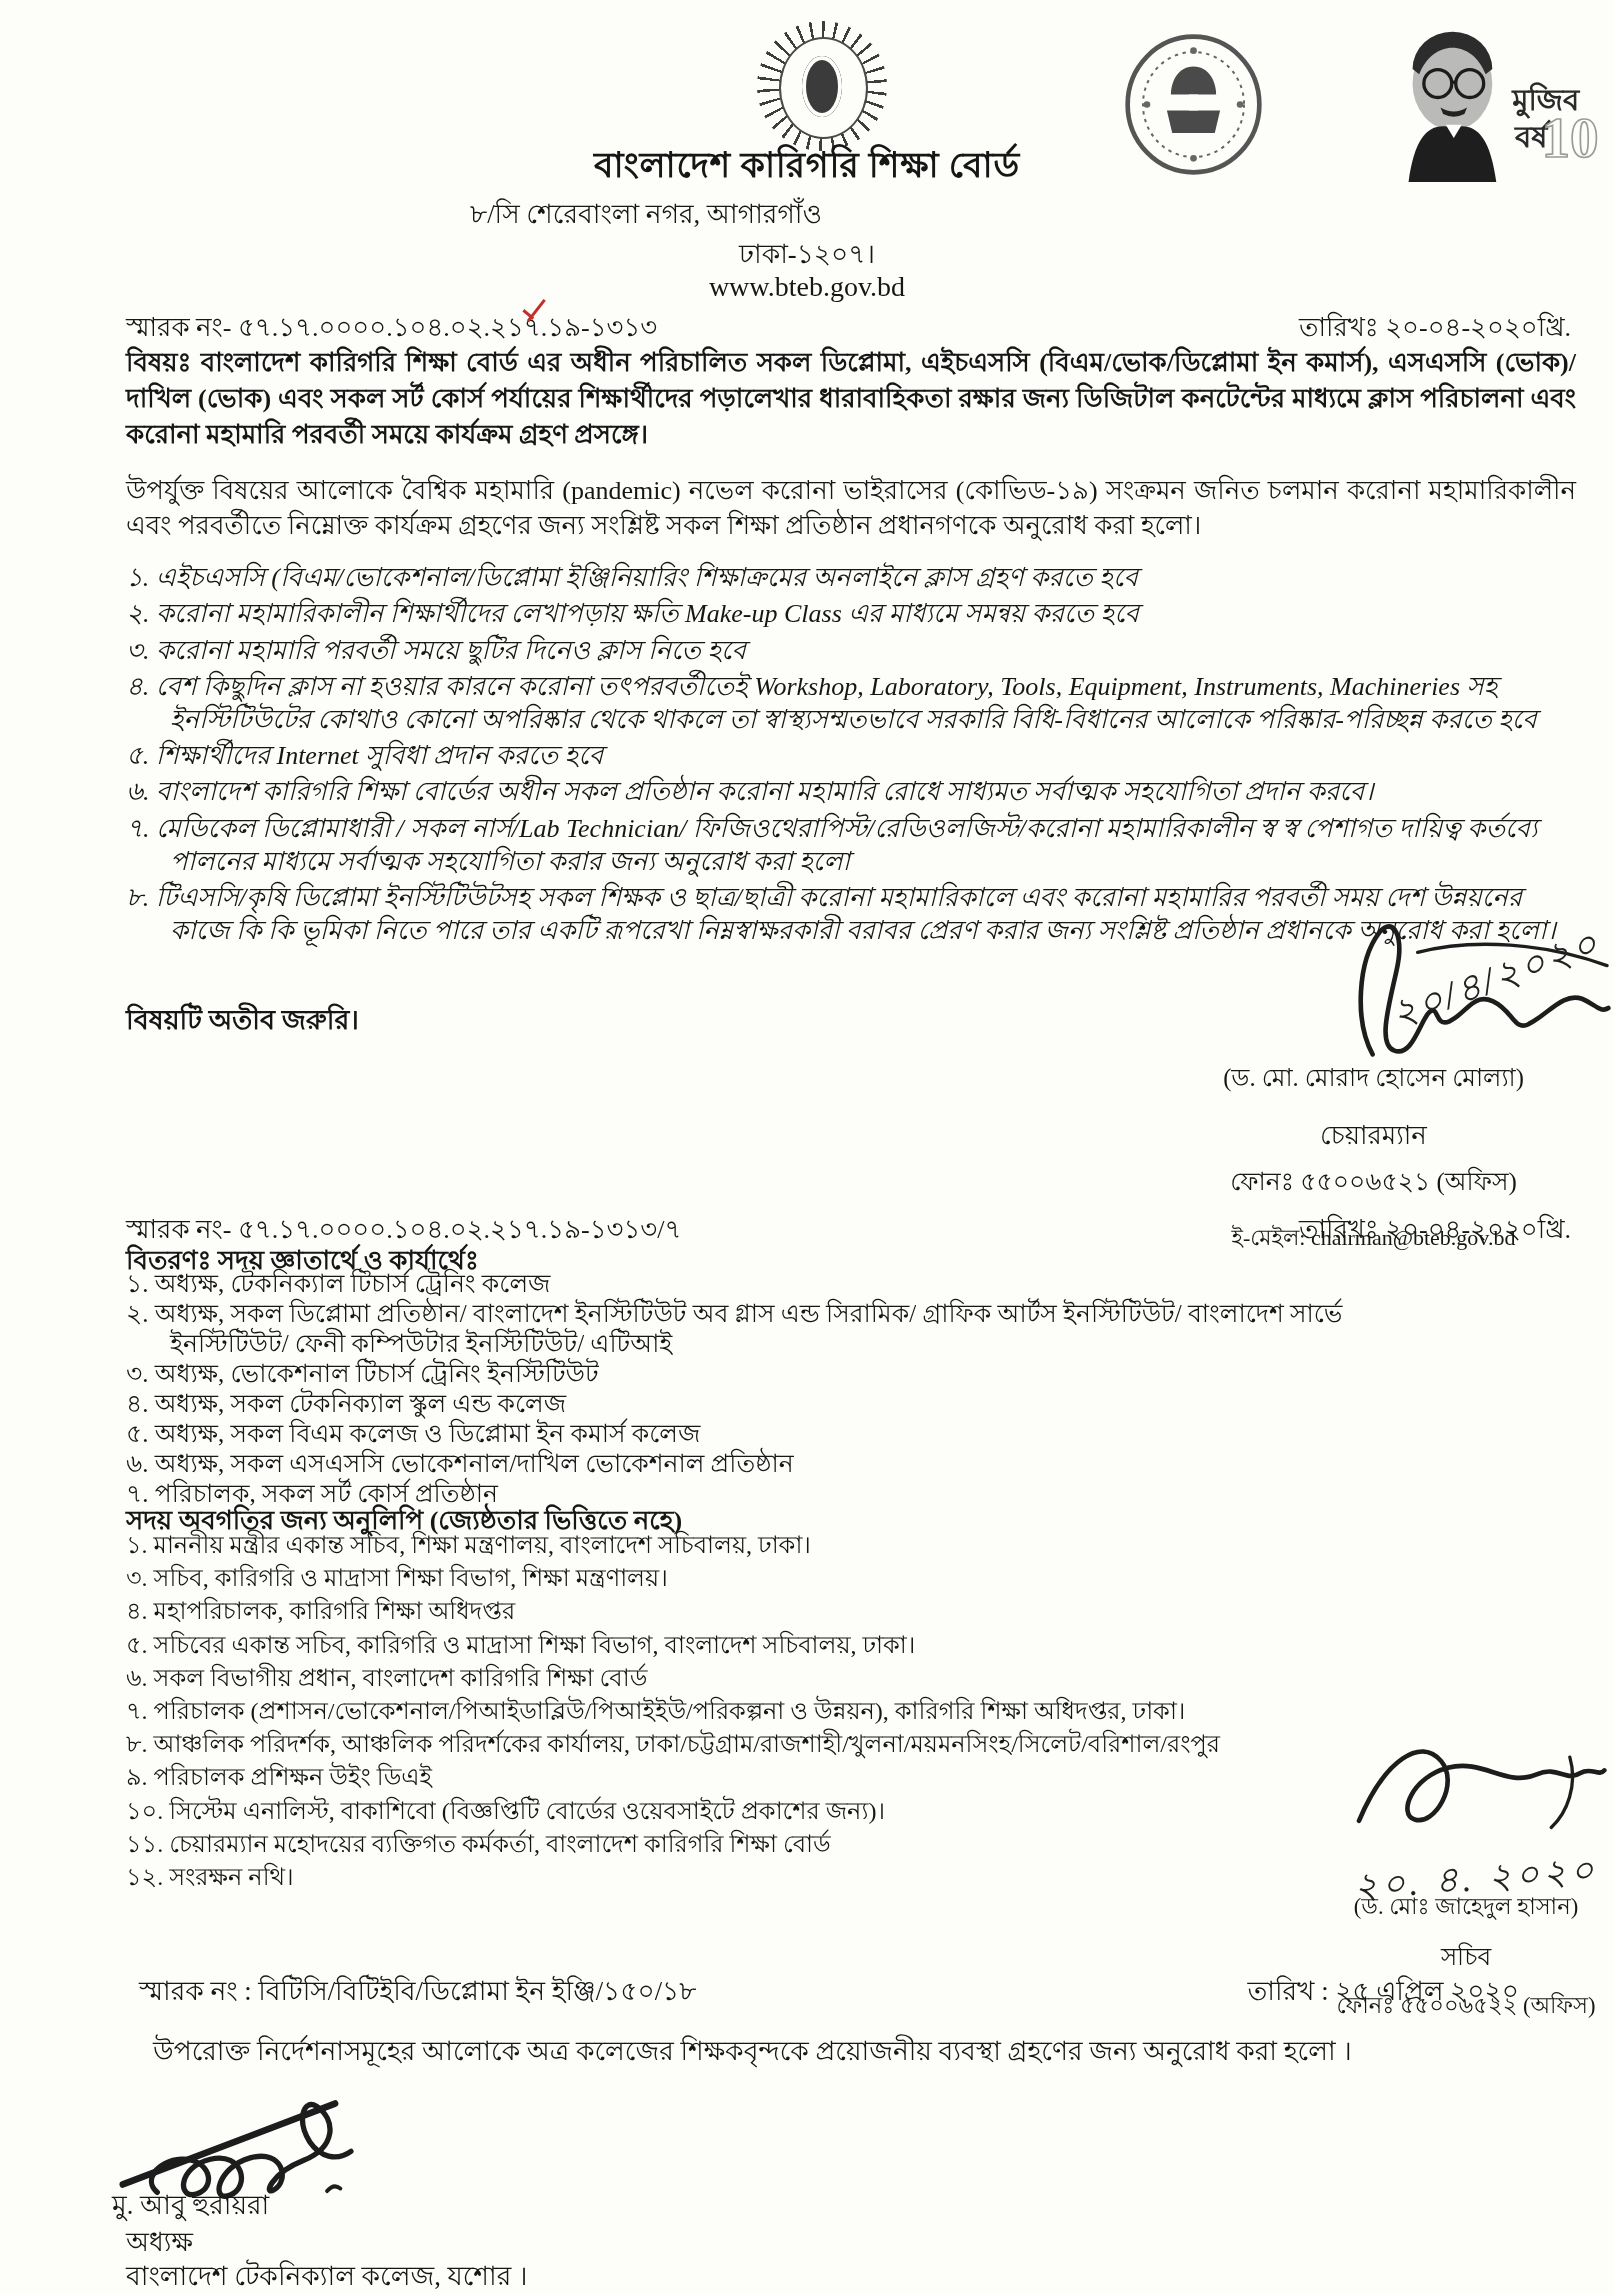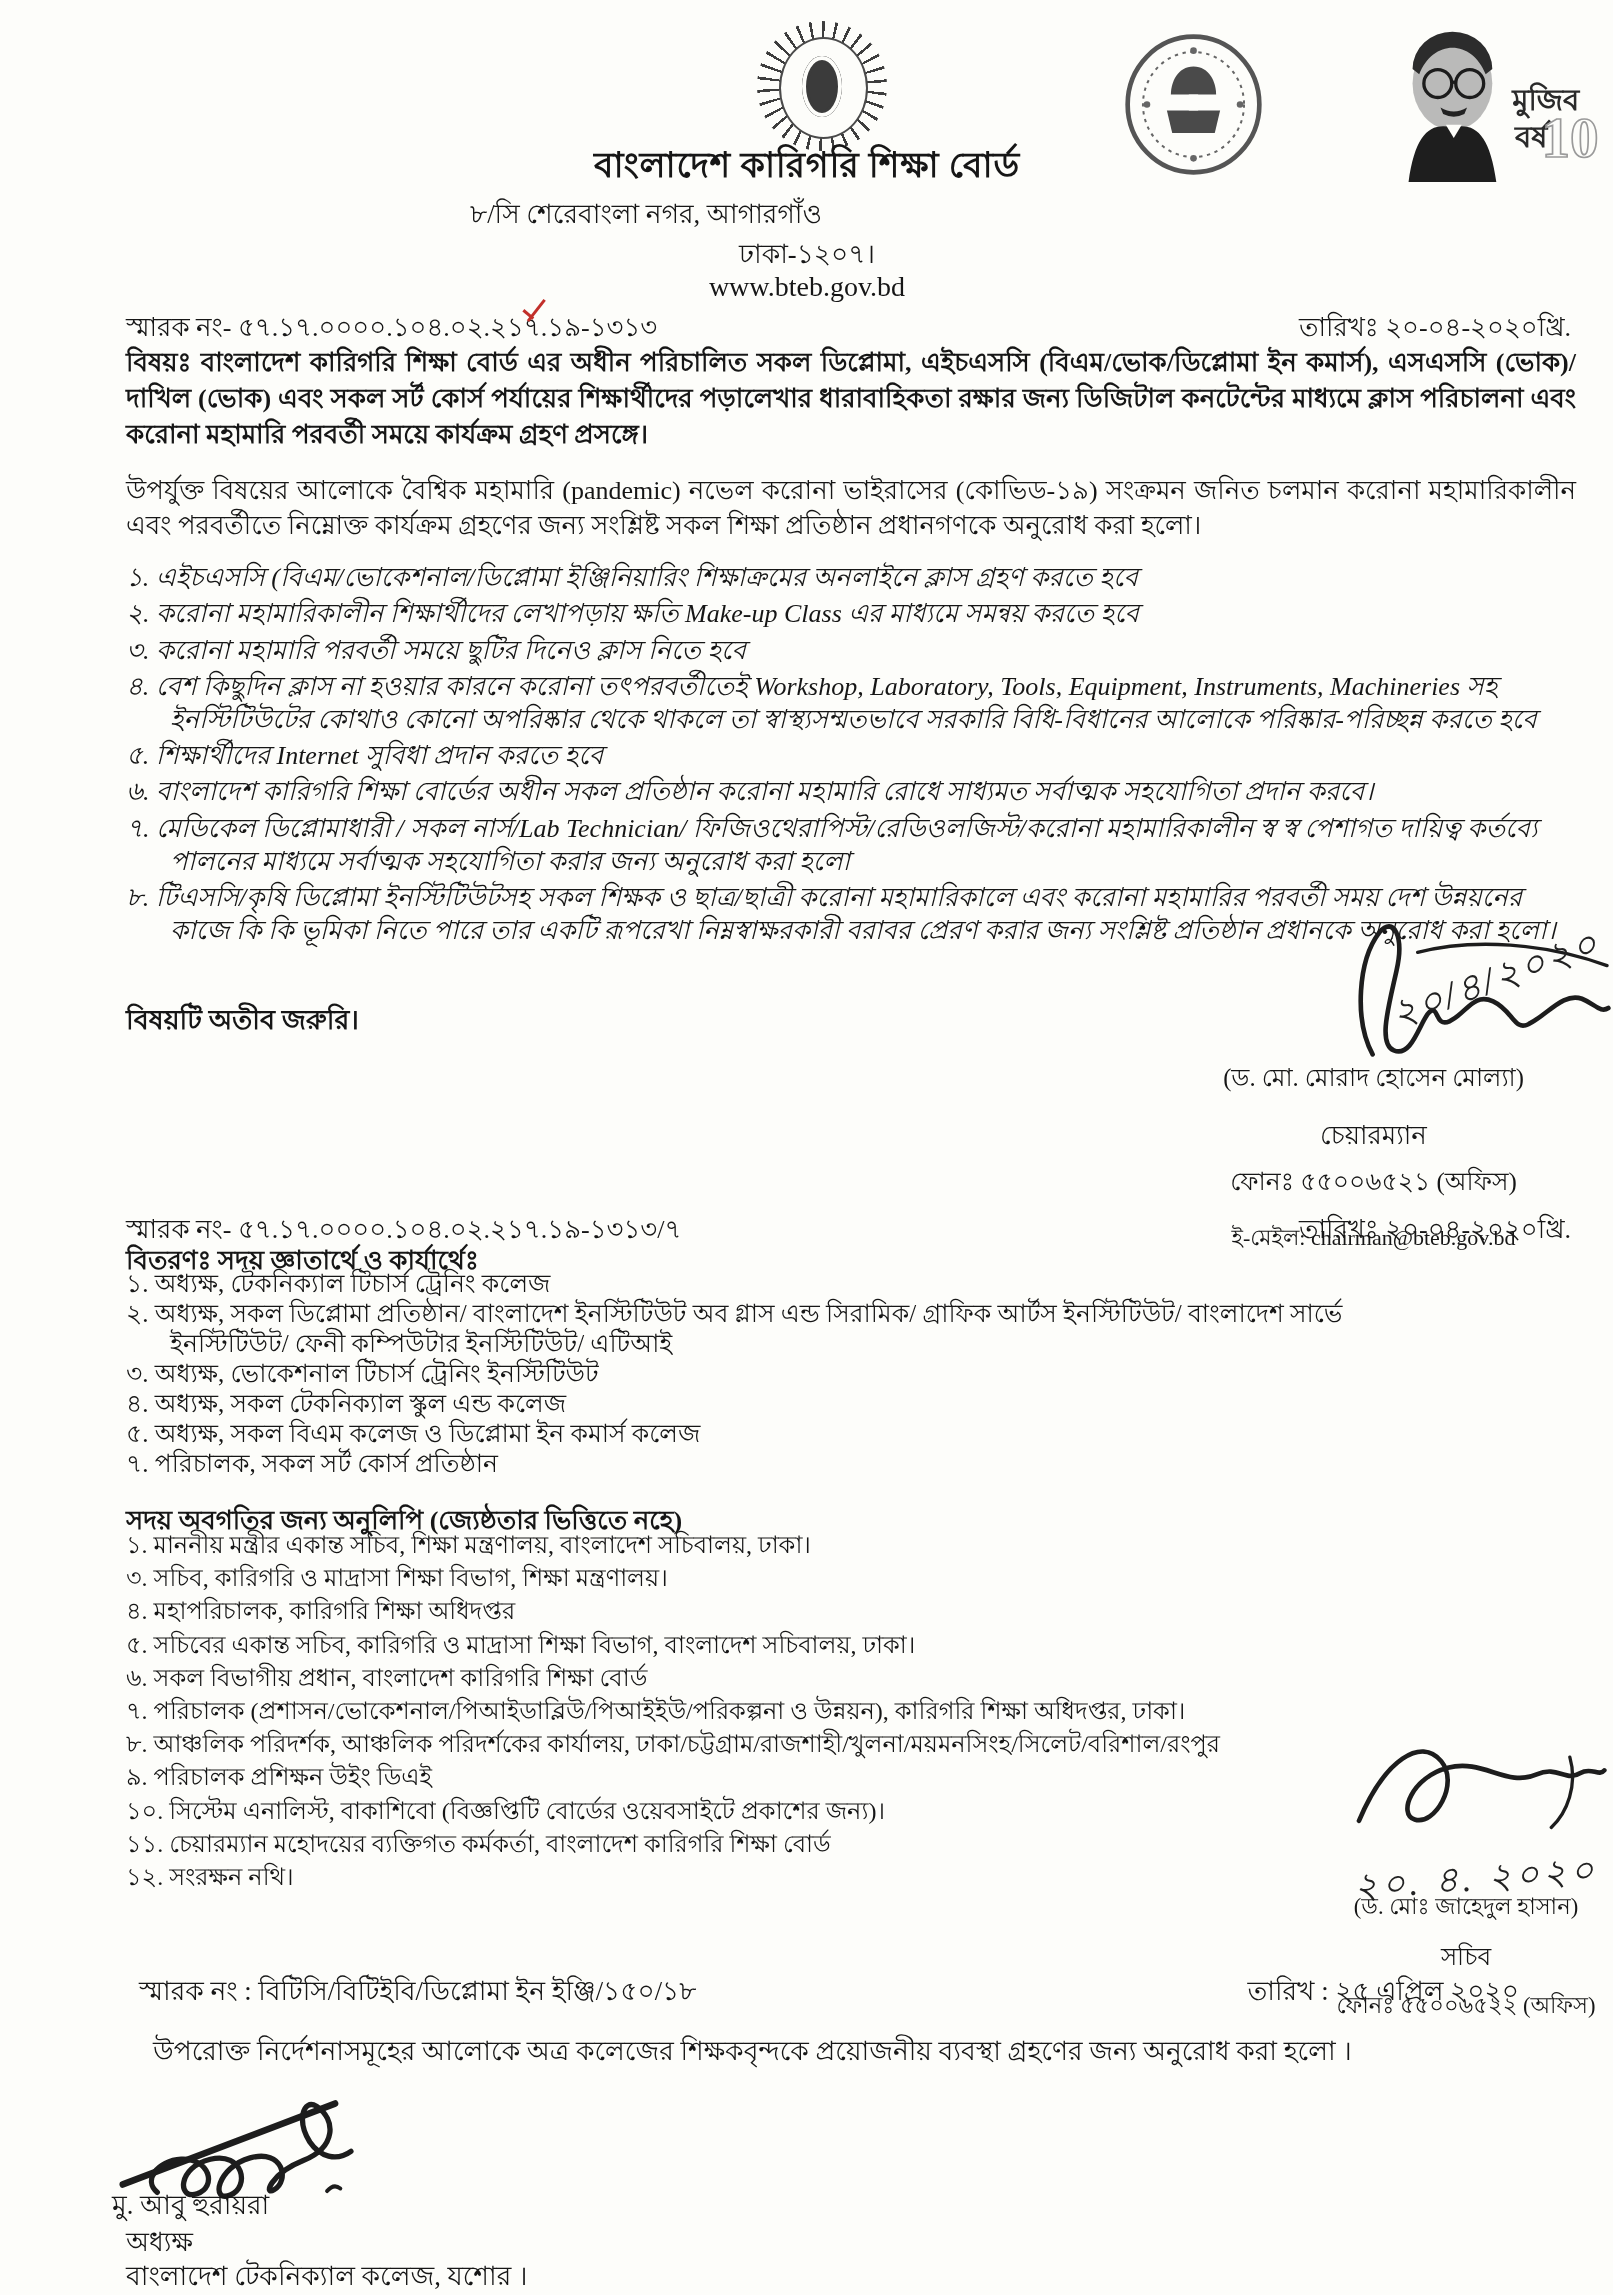--- a/index.html
+++ b/index.html
@@ -177,20 +177,21 @@
     <span>তারিখঃ ২০-০৪-২০২০খ্রি.</span>
   </div>
 
   <div class="abs bold" id="dist-heading">বিতরণঃ সদয় জ্ঞাতার্থে ও কার্যার্থেঃ</div>
   <div class="abs" id="dist-list">
     <div class="item hang">১. অধ্যক্ষ, টেকনিক্যাল টিচার্স ট্রেনিং কলেজ</div>
     <div class="item hang">২. অধ্যক্ষ, সকল ডিপ্লোমা প্রতিষ্ঠান/ বাংলাদেশ ইনস্টিটিউট অব গ্লাস এন্ড সিরামিক/ গ্রাফিক আর্টস ইনস্টিটিউট/ বাংলাদেশ সার্ভে ইনস্টিটিউট/ ফেনী কম্পিউটার ইনস্টিটিউট/ এটিআই</div>
     <div class="item hang">৩. অধ্যক্ষ, ভোকেশনাল টিচার্স ট্রেনিং ইনস্টিটিউট</div>
     <div class="item hang">৪. অধ্যক্ষ, সকল টেকনিক্যাল স্কুল এন্ড কলেজ</div>
     <div class="item hang">৫. অধ্যক্ষ, সকল বিএম কলেজ ও ডিপ্লোমা ইন কমার্স কলেজ</div>
+    <div class="item hang">৬. অধ্যক্ষ, সকল এসএসসি ভোকেশনাল/দাখিল ভোকেশনাল প্রতিষ্ঠান</div>
     <div class="item hang">৭. পরিচালক, সকল সর্ট কোর্স প্রতিষ্ঠান</div>
   </div>
 
   <div class="abs bold" id="copies-heading">সদয় অবগতির জন্য অনুলিপি (জ্যেষ্ঠতার ভিত্তিতে নহে)</div>
   <div class="abs" id="copies-list">
     <div class="item hang">১. মাননীয় মন্ত্রীর একান্ত সচিব, শিক্ষা মন্ত্রণালয়, বাংলাদেশ সচিবালয়, ঢাকা।</div>
     <div class="item hang">৩. সচিব, কারিগরি ও মাদ্রাসা শিক্ষা বিভাগ, শিক্ষা মন্ত্রণালয়।</div>
     <div class="item hang">৪. মহাপরিচালক, কারিগরি শিক্ষা অধিদপ্তর</div>
     <div class="item hang">৫. সচিবের একান্ত সচিব, কারিগরি ও মাদ্রাসা শিক্ষা বিভাগ, বাংলাদেশ সচিবালয়, ঢাকা।</div>
     <div class="item hang">৬. সকল বিভাগীয় প্রধান, বাংলাদেশ কারিগরি শিক্ষা বোর্ড</div>

